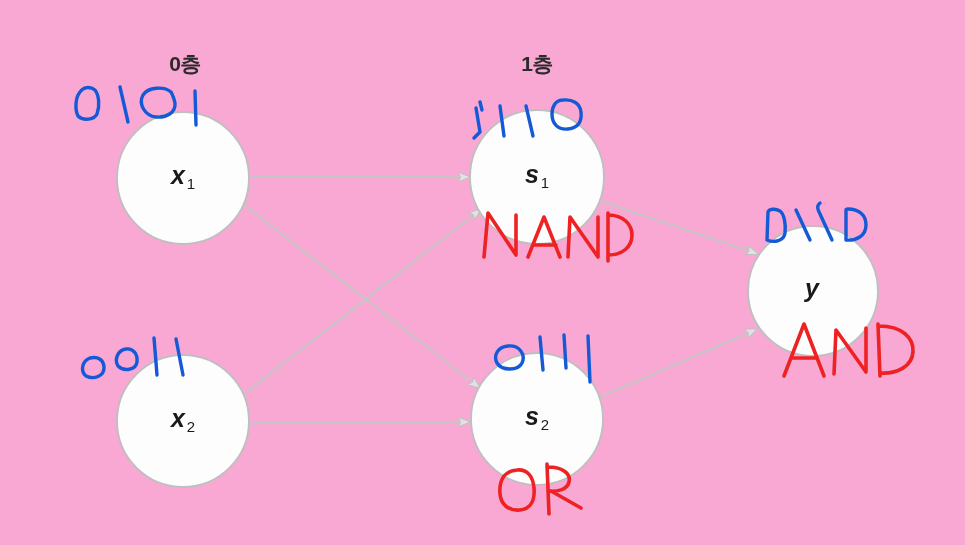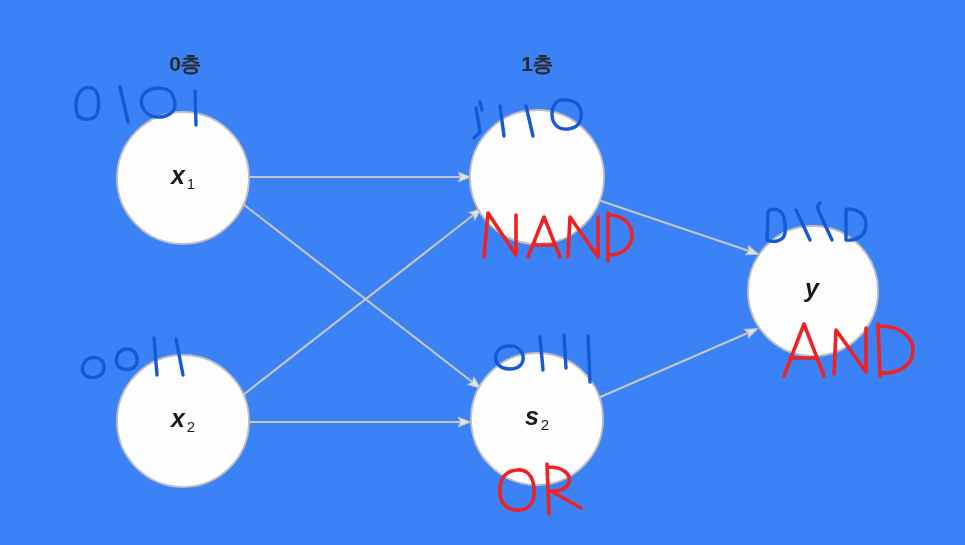--- a/index.html
+++ b/index.html
@@ -4,21 +4,21 @@
 <style>
   html, body {
     margin: 0;
     padding: 0;
     background: #ffffff;
   }
   #canvas {
     position: relative;
     width: 965px;
     height: 545px;
-    background: #3b82f6;
+    background: #f9a8d4;
     overflow: hidden;
     font-family: "Liberation Serif", serif;
   }
   #svg-layer {
     position: absolute;
     left: 0;
     top: 0;
     width: 965px;
     height: 545px;
   }
@@ -87,20 +87,23 @@
   </svg>
 
   <div class="layer-label" style="left:145px; top:50px; width:80px;">0층</div>
   <div class="layer-label" style="left:497px; top:50px; width:80px;">1층</div>
 
   <div class="node-label" style="left:133px; top:161px; width:100px;">
     <span>x</span><span class="sub">1</span>
   </div>
   <div class="node-label" style="left:133px; top:404px; width:100px;">
     <span>x</span><span class="sub">2</span>
+  </div>
+  <div class="node-label" style="left:487px; top:160px; width:100px;">
+    <span>s</span><span class="sub">1</span>
   </div>
   <div class="node-label" style="left:487px; top:402px; width:100px;">
     <span>s</span><span class="sub">2</span>
   </div>
   <div class="node-label" style="left:763px; top:274px; width:100px;">
     <span>y</span><span class="sub"></span>
   </div>
 
   <div class="hand" style="left:72px; top:78px;">
     <svg width="130" height="50" viewBox="0 0 130 50">

